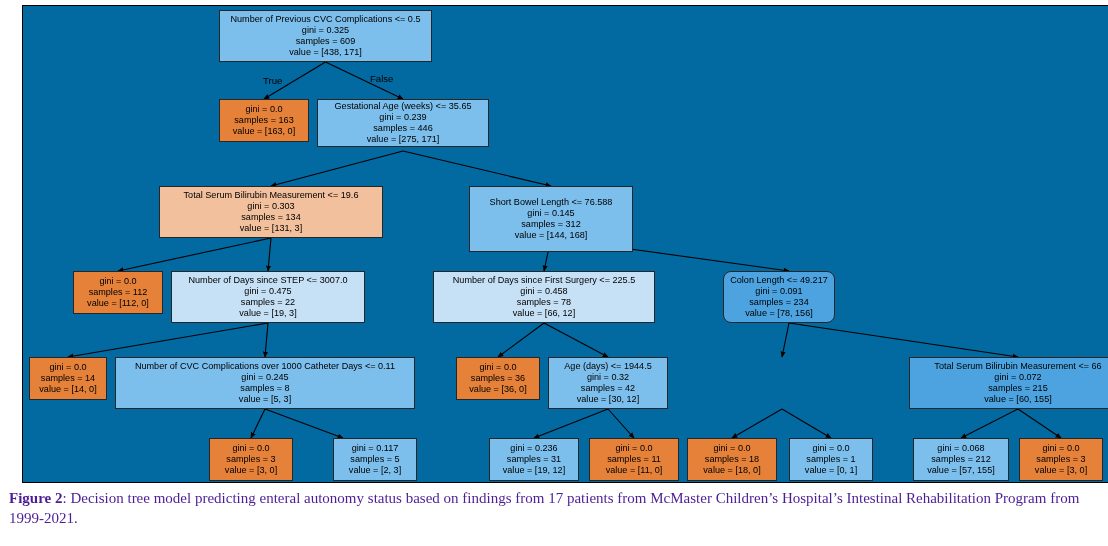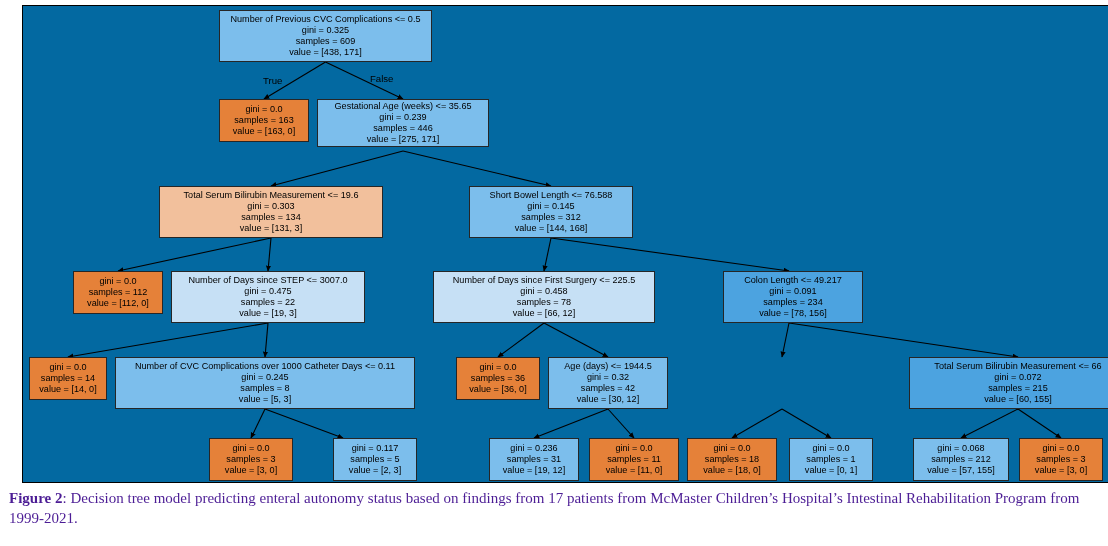--- a/index.html
+++ b/index.html
@@ -92,21 +92,21 @@
           <span class="ln">gini = 0.239</span>
           <span class="ln">samples = 446</span>
           <span class="ln">value = [275, 171]</span>
         </div>
         <div class="node" style="left: 136px; top: 180px; width: 224px; height: 52px; background: rgb(242, 192, 156); border-color: rgb(38, 38, 38);">
           <span class="ln">Total Serum Bilirubin Measurement &lt;= 19.6</span>
           <span class="ln">gini = 0.303</span>
           <span class="ln">samples = 134</span>
           <span class="ln">value = [131, 3]</span>
         </div>
-        <div class="node" style="left: 446px; top: 180px; width: 164px; height: 52px; background: rgb(124, 190, 236); border-color: rgb(38, 38, 38);">
+        <div class="node" style="left: 446px; top: 180px; width: 164px; height: 66px; background: rgb(124, 190, 236); border-color: rgb(38, 38, 38);">
           <span class="ln">Short Bowel Length &lt;= 76.588</span>
           <span class="ln">gini = 0.145</span>
           <span class="ln">samples = 312</span>
           <span class="ln">value = [144, 168]</span>
         </div>
         <div class="node" style="left: 50px; top: 265px; width: 90px; height: 43px; background: rgb(229, 129, 57); border-color: rgb(38, 38, 38);">
           <span class="ln">gini = 0.0</span>
           <span class="ln">samples = 112</span>
           <span class="ln">value = [112, 0]</span>
         </div>
@@ -115,21 +115,21 @@
           <span class="ln">gini = 0.475</span>
           <span class="ln">samples = 22</span>
           <span class="ln">value = [19, 3]</span>
         </div>
         <div class="node" style="left: 410px; top: 265px; width: 222px; height: 52px; background: rgb(198, 224, 245); border-color: rgb(38, 38, 38);">
           <span class="ln">Number of Days since First Surgery &lt;= 225.5</span>
           <span class="ln">gini = 0.458</span>
           <span class="ln">samples = 78</span>
           <span class="ln">value = [66, 12]</span>
         </div>
-        <div class="node" style="left: 700px; top: 265px; width: 140px; height: 52px; background: rgb(76, 163, 224); border-color: rgb(38, 38, 38);">
+        <div class="node" style="left: 700px; top: 265px; width: 112px; height: 52px; background: rgb(76, 163, 224); border-color: rgb(38, 38, 38); border-radius: 8px;">
           <span class="ln">Colon Length &lt;= 49.217</span>
           <span class="ln">gini = 0.091</span>
           <span class="ln">samples = 234</span>
           <span class="ln">value = [78, 156]</span>
         </div>
         <div class="node" style="left: 6px; top: 351px; width: 78px; height: 43px; background: rgb(229, 129, 57); border-color: rgb(38, 38, 38);">
           <span class="ln">gini = 0.0</span>
           <span class="ln">samples = 14</span>
           <span class="ln">value = [14, 0]</span>
         </div>

